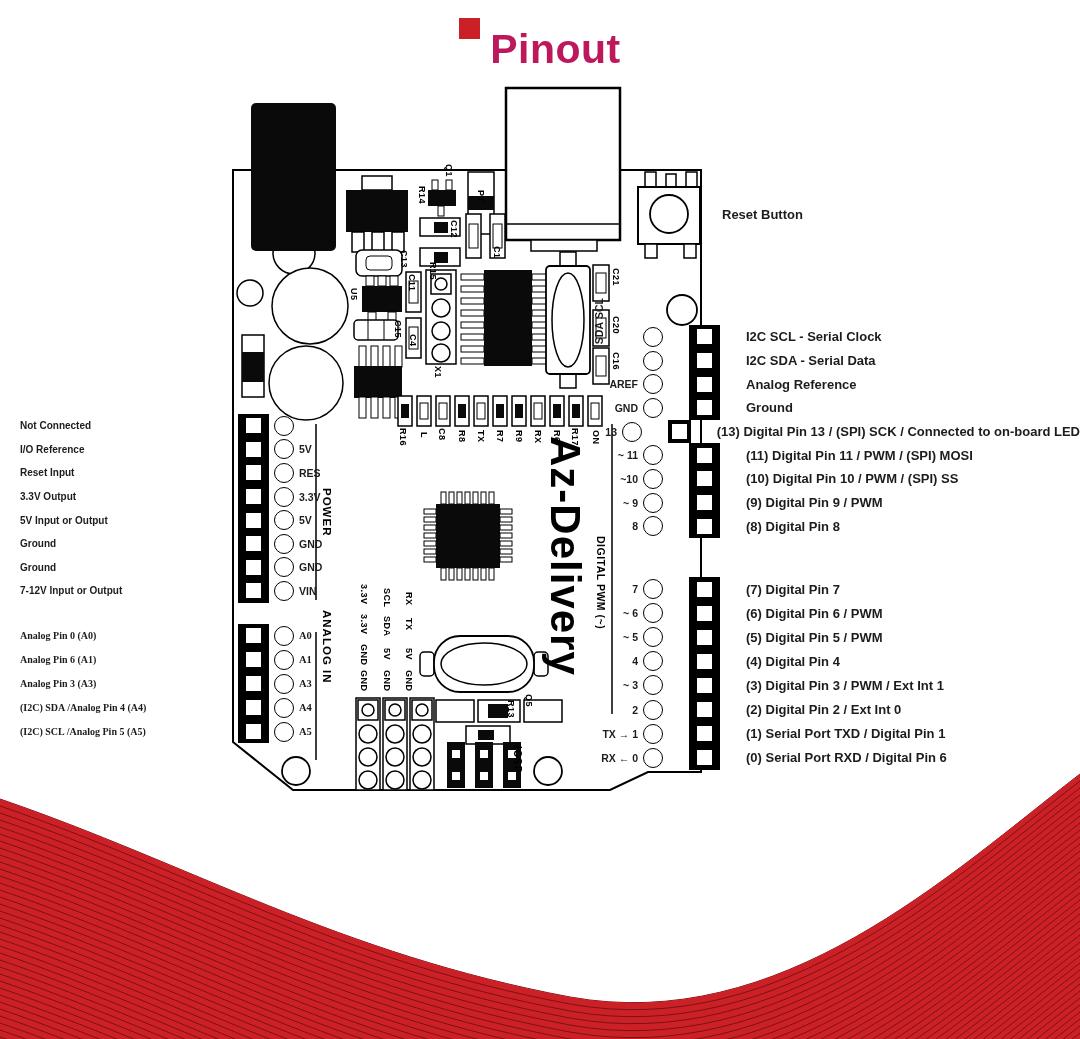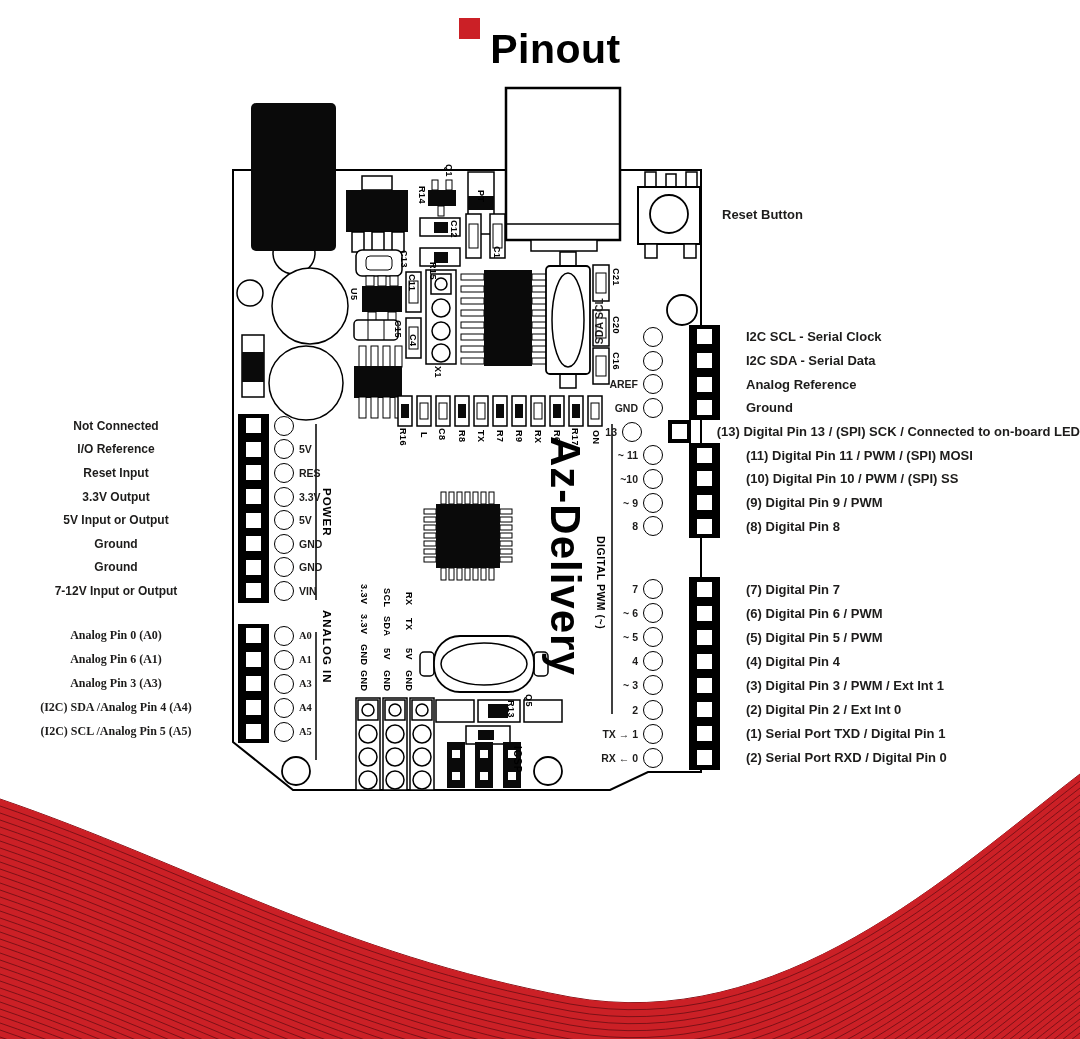--- a/index.html
+++ b/index.html
@@ -2,33 +2,33 @@
 <html><head>
 <meta charset="utf-8">
 <style>
   html,body{margin:0;padding:0;background:#fff;}
   .page{position:relative;width:1080px;height:1039px;background:#fff;overflow:hidden;
         font-family:"Liberation Sans",sans-serif;color:#1d1c1b;}
   
   .title-row{position:absolute;top:0;left:0;right:0;height:52px;display:flex;
              justify-content:center;align-items:center;gap:10px;}
   .title-bullet{width:21px;height:21px;background:#cb2026;margin-top:4px;}
-  .title-text{font-size:41px;font-weight:bold;letter-spacing:0.5px;color:#000000;margin-top:46px;}
+  .title-text{font-size:41px;font-weight:bold;letter-spacing:0.5px;color:#be185d;margin-top:46px;}
   
   .board-svg{position:absolute;left:225px;top:85px;}
   
   .wave{position:absolute;left:0;top:769px;}
   
   .pin-group{position:absolute;}
   .prow,.rrow{display:flex;align-items:center;}
   .prow{height:23.6px;}
   .arow{height:23.9px;font-family:Liberation Serif, serif;}
   .rrow{height:23.7px;}
   .brow{height:24.1px;}
-  .ann{width:192px;text-align:center;font-size:12px;font-weight:600;white-space:nowrap;}
+  .ann{width:192px;text-align:left;font-size:10px;font-weight:600;white-space:nowrap;}
   .padcell{margin-left:26px;width:31px;align-self:stretch;background:#000;
            display:flex;align-items:center;justify-content:center;}
   .sq{width:15px;height:15px;background:#fff;display:block;}
   .circ{margin-left:5px;width:18px;height:18px;border:1.8px solid #000;border-radius:50%;
         background:#fff;flex:none;}
   .pinlab{margin-left:5px;font-size:10.5px;font-weight:bold;white-space:nowrap;}
   .pinlab-r{width:78px;text-align:right;font-size:10.5px;font-weight:bold;white-space:nowrap;}
   .vpin .pinlab-r{transform:rotate(-90deg);}
   .desc{margin-left:26px;font-size:13px;font-weight:600;white-space:nowrap;}
   #power-group{left:20px;top:414px;}
@@ -630,21 +630,21 @@
         </span>
         <span class="desc">(1) Serial Port TXD / Digital Pin 1</span>
       </div>
 
       <div class="rrow brow">
         <span class="pinlab-r">RX ← 0</span>
         <span class="circ"></span>
         <span class="padcell">
           <span class="sq"></span>
         </span>
-        <span class="desc">(2) Serial Port RXD / Digital Pin 0</span>
+        <span class="desc">(0) Serial Port RXD / Digital Pin 6</span>
       </div>
     </div>
 
   <div class="reset-ann">Reset Button</div>
 
   <div class="grouplab vtext" id="lab-power">POWER</div>
   <div class="grouplab vtext" id="lab-analog">ANALOG IN</div>
   <div class="grouplab vtext" id="lab-digital">DIGITAL PWM (~)</div>
   <div class="grouplab vtext" id="lab-icsp">ICSP</div>
 

